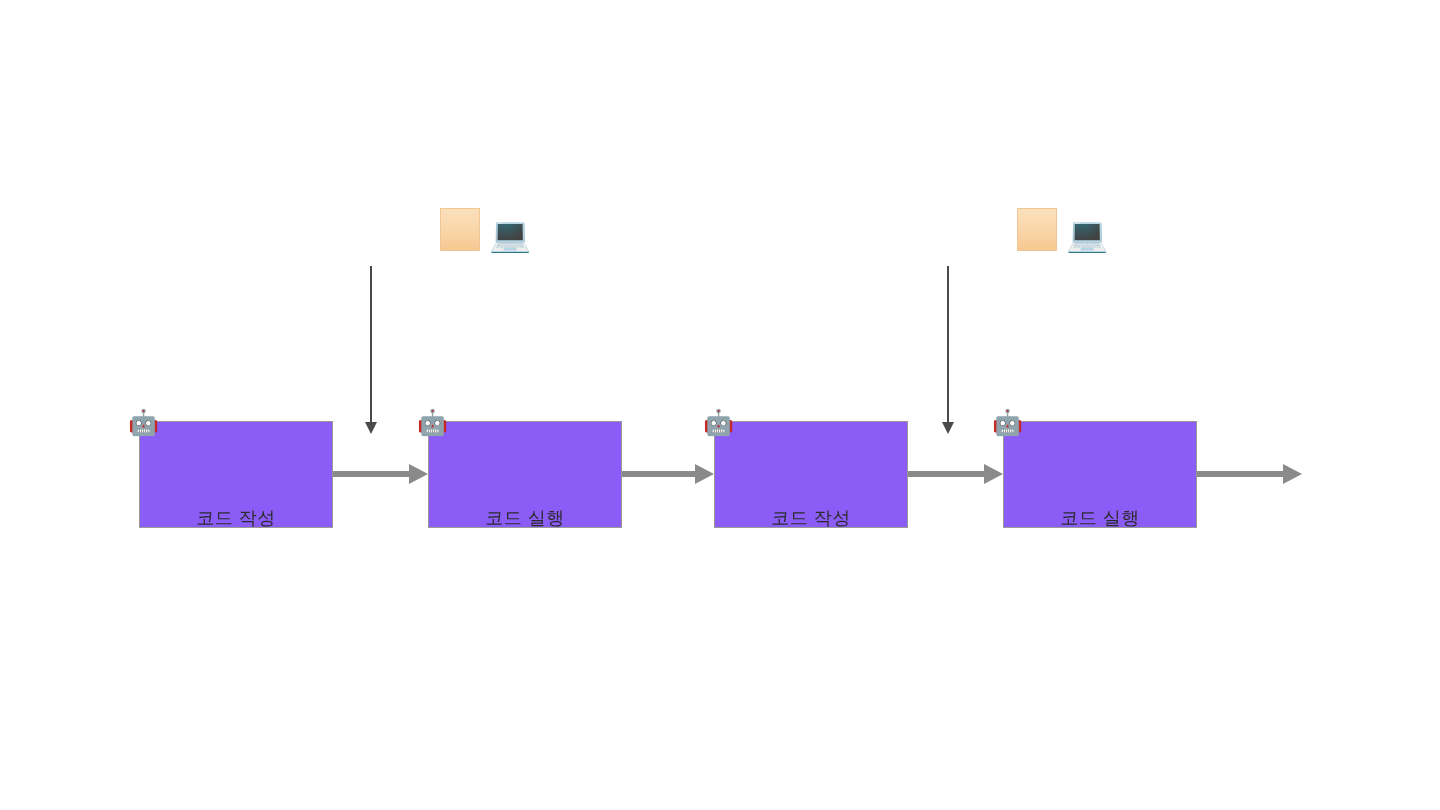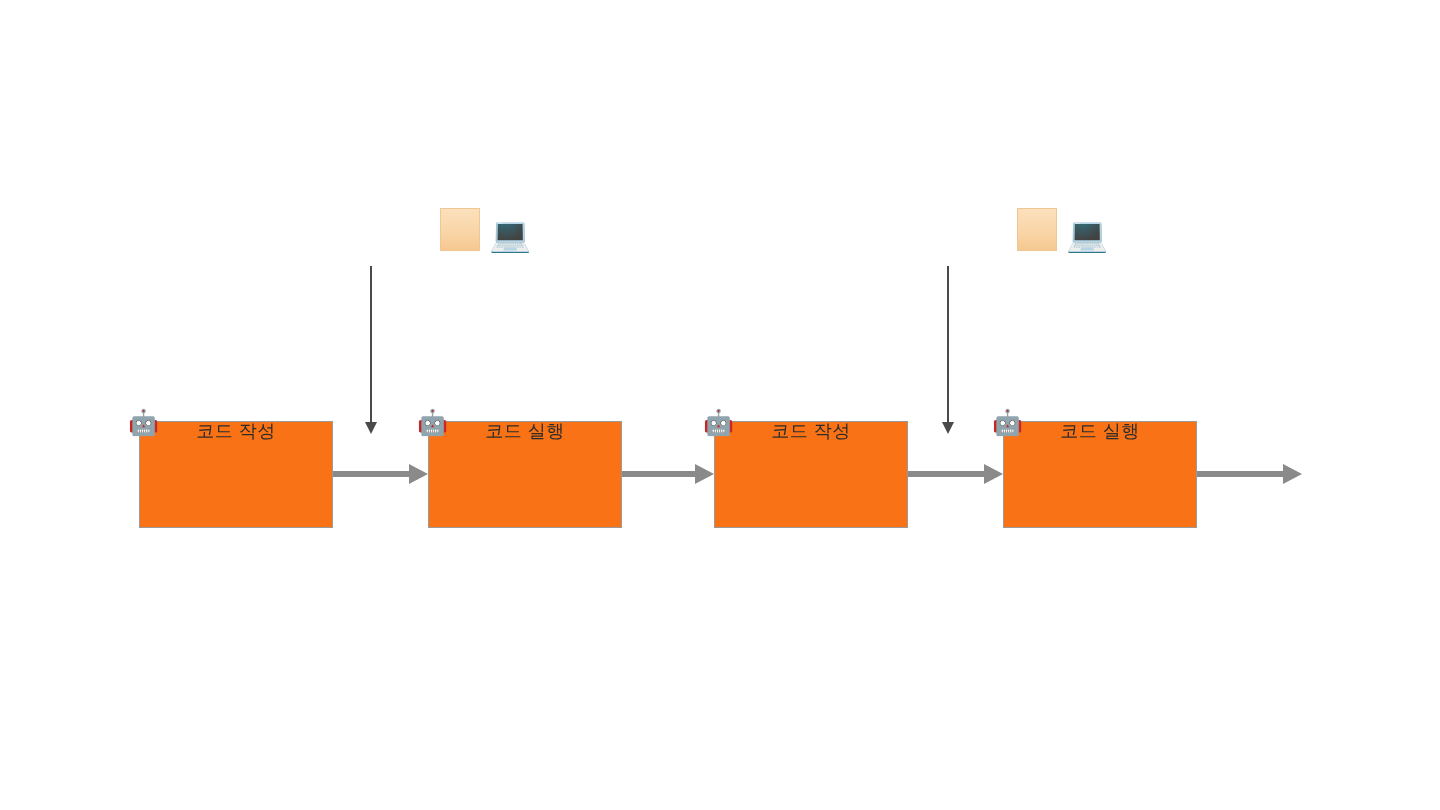--- a/index.html
+++ b/index.html
@@ -16,24 +16,24 @@
     width: 1440px;
     height: 810px;
     background: #ffffff;
     overflow: hidden;
   }
 
   
   .proc-box {
     position: absolute;
     box-sizing: border-box;
-    background: #f97316;
+    background: #8b5cf6;
     border: 1px solid #9a9a9a;
     display: flex;
-    align-items: flex-start;
+    align-items: flex-end;
     justify-content: center;
   }
   .proc-label {
     font-family: "Liberation Sans", "DejaVu Sans", sans-serif;
     font-size: 18px;
     font-weight: 400;
     color: #2b2b2b;
     letter-spacing: 0.5px;
     white-space: nowrap;
     line-height: 1;

